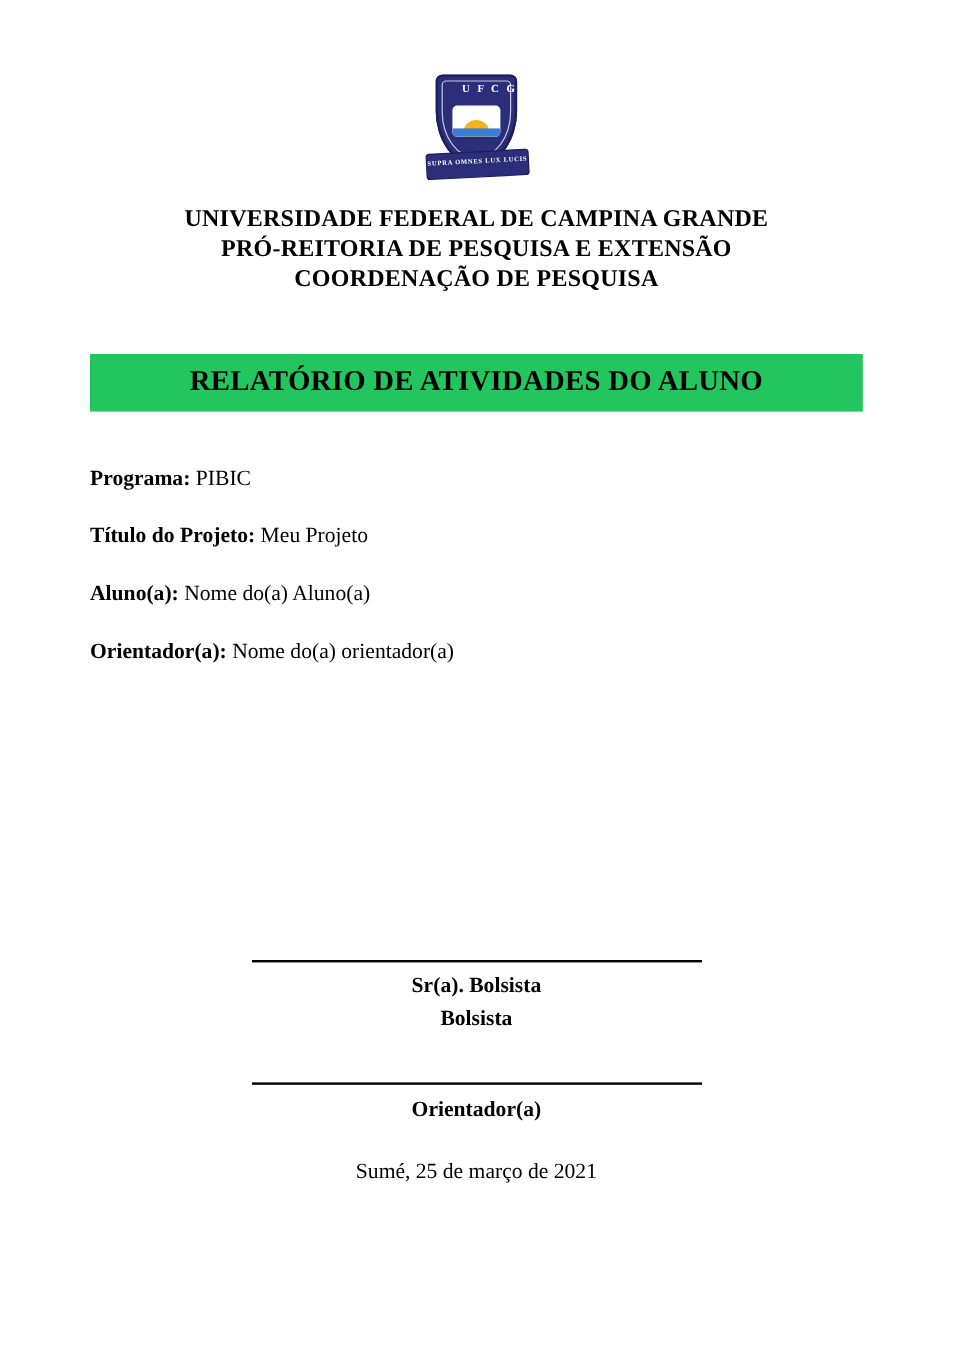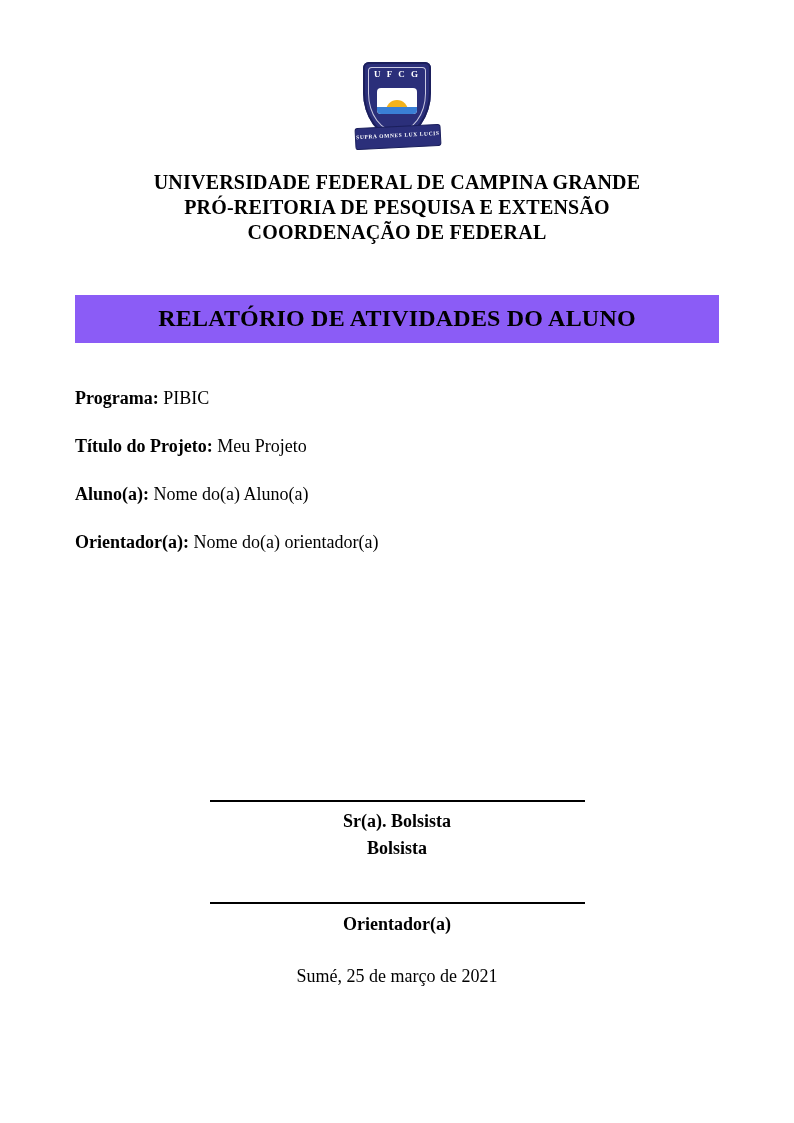--- a/index.html
+++ b/index.html
@@ -53,21 +53,21 @@
     bottom: 6px;
     border-radius: 4px 4px 30px 30px / 4px 4px 40px 40px;
     background: #2b2f7a;
     border: 1px solid #c9c9e0;
   }
   .shield-top-text {
     position: absolute;
     top: 7px;
     left: 0;
     right: 0;
-    text-align: center;
+    text-align: right;
     color: #ffffff;
     font-size: 9px;
     letter-spacing: 2px;
     font-weight: bold;
     font-family: "Liberation Serif", serif;
   }
   .shield-sun {
     position: absolute;
     left: 50%;
     top: 26px;
@@ -128,21 +128,21 @@
     text-align: center;
     font-weight: bold;
     font-size: 20px;
     line-height: 25px;
     letter-spacing: 0.2px;
   }
 
   
   .title-bar {
     margin-top: 50px;
-    background: #8b5cf6;
+    background: #22c55e;
     text-align: center;
     font-weight: bold;
     font-size: 24px;
     padding: 10px 0 11px 0;
     letter-spacing: 0.2px;
   }
 
   
   .fields {
     margin-top: 43px;
@@ -208,21 +208,21 @@
       </div>
       <div class="ribbon">
         <div class="ribbon-text">SUPRA OMNES LUX LUCIS</div>
       </div>
     </div>
   </div>
 
   <div class="institution">
     <div>UNIVERSIDADE FEDERAL DE CAMPINA GRANDE</div>
     <div>PRÓ-REITORIA DE PESQUISA E EXTENSÃO</div>
-    <div>COORDENAÇÃO DE FEDERAL</div>
+    <div>COORDENAÇÃO DE PESQUISA</div>
   </div>
 
   <div class="title-bar">RELATÓRIO DE ATIVIDADES DO ALUNO</div>
 
   <div class="fields">
     <div class="field">
       <span class="field-label">Programa:</span>
       <span class="field-value">PIBIC</span>
     </div>
     <div class="field">

